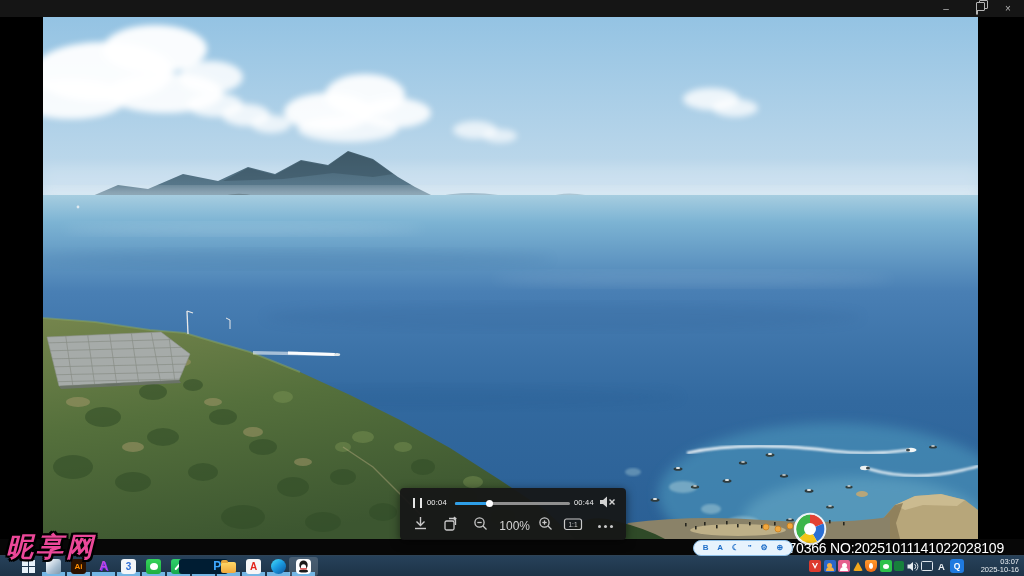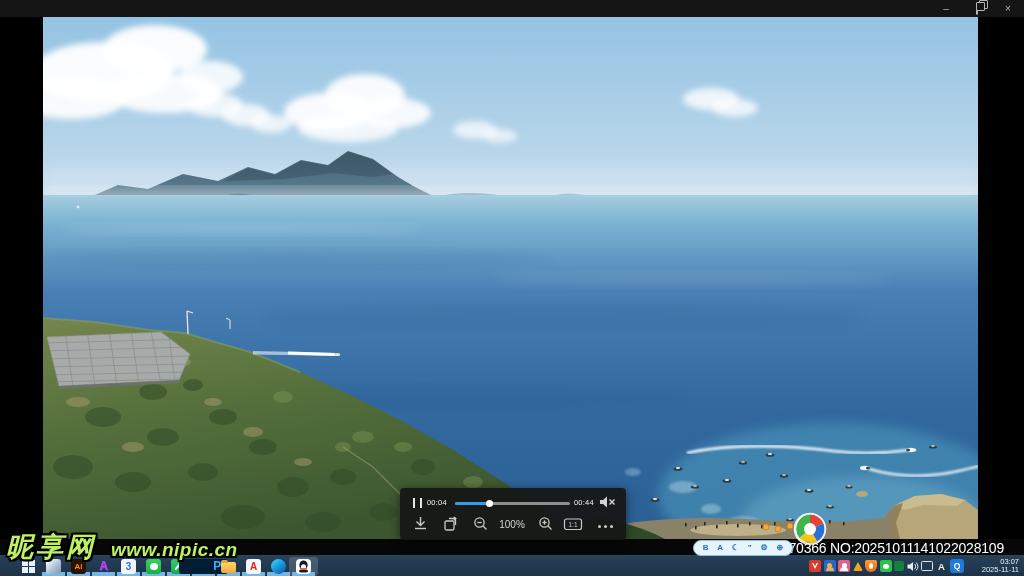--- a/index.html
+++ b/index.html
@@ -26,27 +26,27 @@
   .pause-icon i{position:absolute;top:0;width:2.4px;height:10px;background:#e6e6e6;}
   .pause-icon i:first-child{left:0}.pause-icon i:last-child{right:0}
   .time{position:absolute;top:10px;font-size:7.5px;color:#f0f0f0;letter-spacing:.2px;}
   .time.cur{left:27px;} .time.tot{left:174px;}
   .track{position:absolute;left:55px;top:14px;width:115px;height:2.6px;background:#8f8f8f;border-radius:2px;}
   .track-fill{position:absolute;left:0;top:0;height:100%;background:#2e9fe8;border-radius:2px;}
   .thumb{position:absolute;top:-2.4px;width:7px;height:7px;border-radius:50%;background:#fff;}
   .mute{position:absolute;left:199px;top:7px;}
   .cb-row2{position:absolute;left:0;right:0;top:27px;height:20px;color:#c9c9c9;}
   .cb-ic{position:absolute;top:1px;}
-  .zoom-label{position:absolute;left:94px;top:4px;width:36px;text-align:center;font-size:10px;color:#d4d4d4;}
+  .zoom-label{position:absolute;left:94px;top:4px;width:36px;text-align:right;font-size:12px;color:#d4d4d4;}
   .dots3{position:absolute;left:198px;top:10px;width:3px;height:3px;border-radius:50%;background:#c9c9c9;
          box-shadow:6px 0 0 #c9c9c9,12px 0 0 #c9c9c9;}
 
   
-  .watermark{position:absolute;left:6px;top:529px;display:flex;align-items:baseline;gap:15px;z-index:60;
-             font-style:italic;font-weight:bold;color:#bef264;
+  .watermark{position:absolute;left:6px;top:529px;display:flex;align-items:baseline;gap:6px;z-index:60;
+             font-style:italic;font-weight:bold;color:#ec4899;
              text-shadow:-2px -2px 0 #000,2px -2px 0 #000,-2px 2px 0 #000,2px 2px 0 #000,0 2px 0 #000,2px 0 0 #000,0 -2px 0 #000,-2px 0 0 #000;}
   .wm-cn{font-size:27px;letter-spacing:3px;}
   .wm-url{font-size:19px;letter-spacing:.5px;}
 
   
   .id-text{position:absolute;left:756px;top:540px;font-size:14px;color:#fff;letter-spacing:-.2px;z-index:55;
            text-shadow:0 0 3px rgba(0,0,0,.8);}
   .pinwheel{position:absolute;left:793px;top:512px;z-index:50;}
   .ime-pill{position:absolute;left:693px;top:540px;width:98px;height:14px;border-radius:8px;z-index:56;
             background:#e7f3fd;border:1px solid #8fc0e8;display:flex;align-items:center;justify-content:space-evenly;}
@@ -450,21 +450,20 @@
     <span>B</span>
     <span>A</span>
     <span>☾</span>
     <span>”</span>
     <span>⚙</span>
     <span>⊕</span>
   </div>
 
   <div class="watermark">
     <span class="wm-cn">昵享网</span>
-    <span class="wm-url">www.nipic.cn</span>
   </div>
 
   <div class="taskbar">
     <div class="tb-apps">
       <div class="tb-slot">
         <svg width="13" height="13" viewBox="0 0 13 13">
           <rect x="0" y="0" width="6" height="6" fill="#e8f2fa"></rect>
             <rect x="7" y="0" width="6" height="6" fill="#e8f2fa"></rect>
           <rect x="0" y="7" width="6" height="6" fill="#e8f2fa"></rect>
             <rect x="7" y="7" width="6" height="6" fill="#e8f2fa"></rect>
@@ -555,16 +554,16 @@
       </span>
       <span class="tr">
           <span class="tr-disp"></span>
         </span>
       <span class="tr tr-a">A</span>
       <span class="tr tr-q">Q</span>
     </div>
 
     <div class="tb-clock">
       <span>03:07</span>
-      <span>2025-11-11</span>
+      <span>2025-10-16</span>
     </div>
   </div>
 </div>
 
 </body></html>

